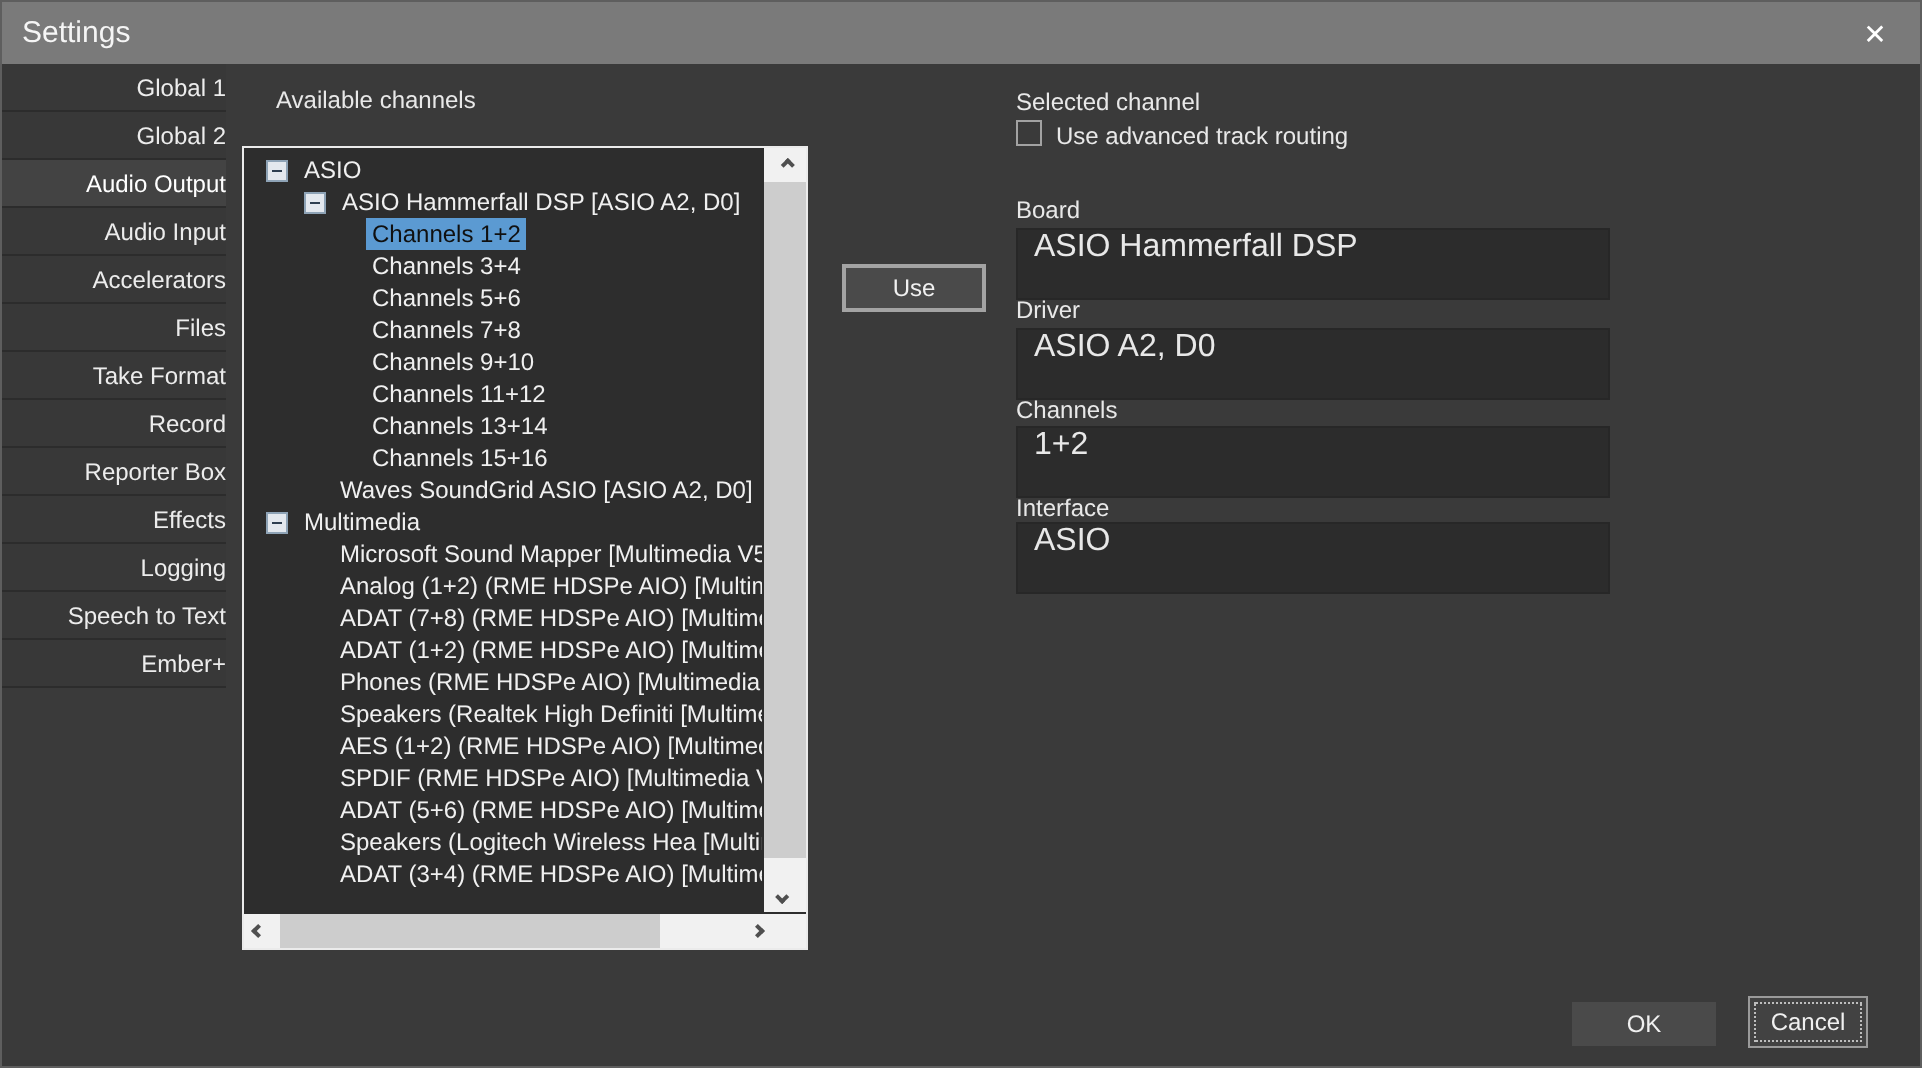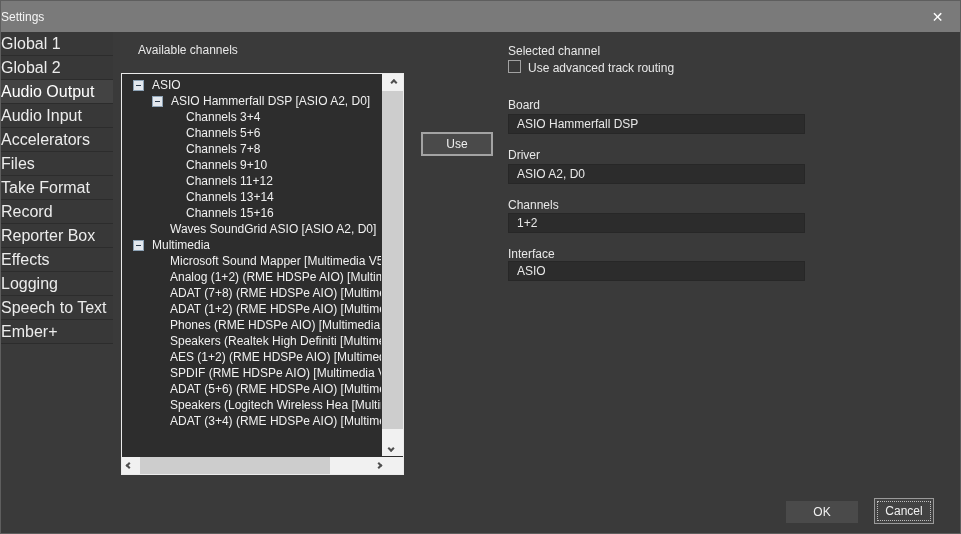--- a/index.html
+++ b/index.html
@@ -1,24 +1,24 @@
 <!DOCTYPE html>
 <html><head>
 <meta charset="utf-8">
 <style>
   html,body{margin:0;padding:0;background:#222;}
   *{box-sizing:border-box;font-family:"Liberation Sans",sans-serif;}
   .window{position:relative;width:961px;height:534px;background:#3a3a3a;border:1px solid #5e5e5e;overflow:hidden;}
   
   .titlebar{position:absolute;left:0;top:0;width:100%;height:31px;background:#7a7a7a;display:flex;align-items:center;}
-  .titlebar .title{color:#f5f5f5;font-size:12px;}
+  .titlebar .title{color:#f5f5f5;font-size:15px;padding-left:10px;}
   .titlebar .close{position:absolute;right:0;top:0;width:45px;height:31px;display:flex;align-items:center;justify-content:center;color:#fff;font-size:14px;cursor:default;}
   
   .sidebar{position:absolute;left:0;top:31px;width:112px;}
-  .sitem{height:24px;line-height:24px;text-align:left;background:#383838;color:#ececec;font-size:16px;border-bottom:1px solid #2c2c2c;cursor:default;}
+  .sitem{height:24px;line-height:24px;text-align:right;background:#383838;color:#ececec;font-size:12px;border-bottom:1px solid #2c2c2c;cursor:default;}
   .sitem.sel{background:#434343;color:#ffffff;}
   
   .lbl{position:absolute;color:#e8e8e8;font-size:12px;line-height:14px;white-space:nowrap;}
   
   .listbox{position:absolute;left:120px;top:72px;width:283px;height:402px;background:#2d2d2d;border:1px solid #ebebeb;}
   .tree{position:absolute;left:0;top:3px;width:259px;height:379px;overflow:hidden;}
   .trow{height:16px;line-height:16px;display:flex;align-items:center;white-space:nowrap;}
   .trow .tlabel{color:#f0f0f0;font-size:12px;padding:0 3px;}
   .trow .tlabel.sel{background:#5b9ad2;color:#101010;}
   .lvl0{padding-left:11px;}
@@ -42,21 +42,21 @@
   .chv.down{transform:rotate(-45deg) translate(-1px,-1px);}
   .chv.left{transform:rotate(45deg) translate(-1px,1px);}
   .chv.right{transform:rotate(225deg) translate(-1px,1px);}
   
   .btn{position:absolute;background:#4a4a4a;border:2px solid #a3a3a3;color:#f0f0f0;font-size:12px;display:flex;align-items:center;justify-content:center;cursor:default;padding:0;}
   .btn.use{left:420px;top:131px;width:72px;height:24px;}
   .btn.ok{left:785px;top:500px;width:72px;height:22px;border:none;}
   .btn.cancel{left:873px;top:497px;width:60px;height:26px;background:#424242;border:1px solid #9a9a9a;outline:1px dotted #bdbdbd;outline-offset:-4px;}
   
   .checkbox{position:absolute;left:507px;top:59px;width:13px;height:13px;background:#3a3a3a;border:1px solid #a2a2a2;}
-  .field{position:absolute;left:507px;width:297px;height:20px;background:#2c2c2c;border:1px solid #272727;color:#e8e8e8;font-size:12px;line-height:18px;padding-left:8px;white-space:nowrap;overflow:hidden;}
+  .field{position:absolute;left:507px;width:297px;height:36px;background:#2c2c2c;border:1px solid #272727;color:#e8e8e8;font-size:16px;line-height:18px;padding-left:8px;white-space:nowrap;overflow:hidden;}
 </style>
 </head>
 <body>
 
 <div class="window">
 
   <div class="titlebar">
     <span class="title">Settings</span>
     <span class="close">✕</span>
   </div>
@@ -83,20 +83,23 @@
     <div class="tree">
       <div class="trow lvl0">
           <span class="exp"></span>
           <span class="tlabel">ASIO</span>
         </div>
       <div class="trow lvl1">
           <span class="exp"></span>
           <span class="tlabel">ASIO Hammerfall DSP [ASIO A2, D0]</span>
         </div>
       <div class="trow lvl2">
+          <span class="tlabel sel">Channels 1+2</span>
+        </div>
+      <div class="trow lvl2">
           <span class="tlabel">Channels 3+4</span>
         </div>
       <div class="trow lvl2">
           <span class="tlabel">Channels 5+6</span>
         </div>
       <div class="trow lvl2">
           <span class="tlabel">Channels 7+8</span>
         </div>
       <div class="trow lvl2">
           <span class="tlabel">Channels 9+10</span>

